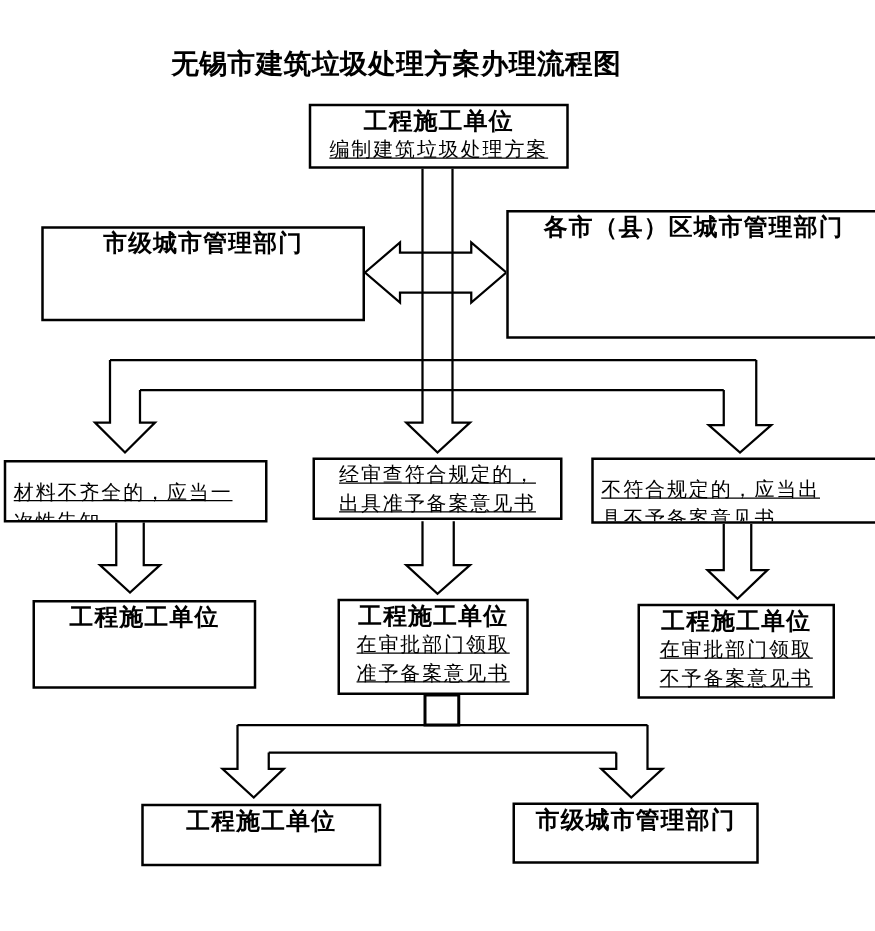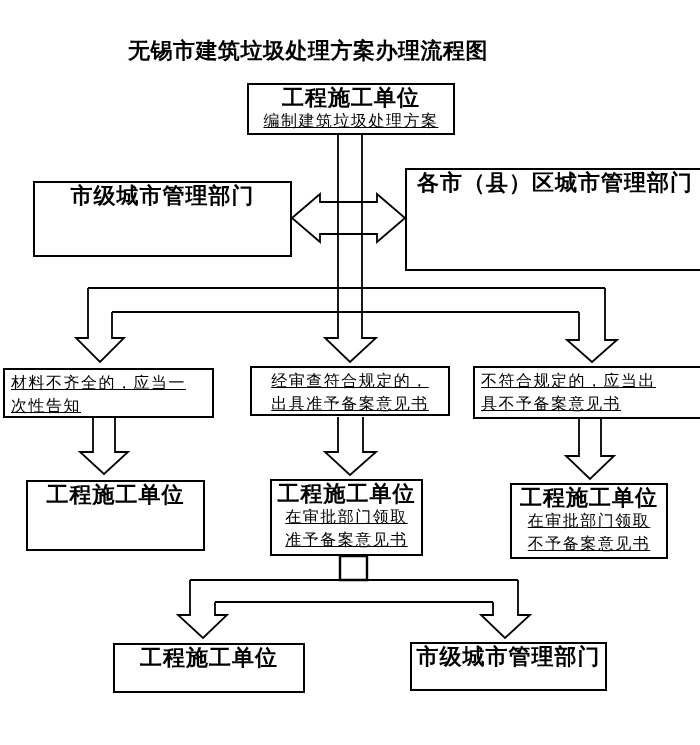--- a/index.html
+++ b/index.html
@@ -6,52 +6,53 @@
   html,body { width:700px; height:745px; }
   body {
     position:relative;
     background:#ffffff;
     color:#000000;
     font-family:"Liberation Serif","DejaVu Serif",serif;
   }
   .page-title {
     position:absolute;
     top:36px; left:128px; width:378px;
+    text-align:center;
     font-size:22px;
     font-weight:bold;
     letter-spacing:0.5px;
     white-space:nowrap;
   }
   svg.connectors {
     position:absolute; top:0; left:0;
   }
   .node {
     position:absolute;
     border:2px solid #000000;
     background:#ffffff;
     text-align:center;
     overflow:hidden;
     padding-top:1px;
   }
   .node-title {
-    font-size:22px;
+    font-size:19px;
     font-weight:bold;
     line-height:23px;
     letter-spacing:1px;
     white-space:nowrap;
   }
   .node-body {
     font-size:16px;
     line-height:23px;
     letter-spacing:1.5px;
     white-space:pre-line;
     text-decoration:underline;
   }
   .align-left { text-align:left; }
-  .align-left .node-body { padding:0 6px; }
+  .align-left .node-body { padding:12px 6px; }
 </style>
 </head>
 <body>
 
 <div class="flowchart">
 
   <div class="page-title">无锡市建筑垃圾处理方案办理流程图</div>
 
   <svg class="connectors" width="700" height="745" viewBox="0 0 700 745" fill="none" stroke="#000000" stroke-width="1.8">
 

